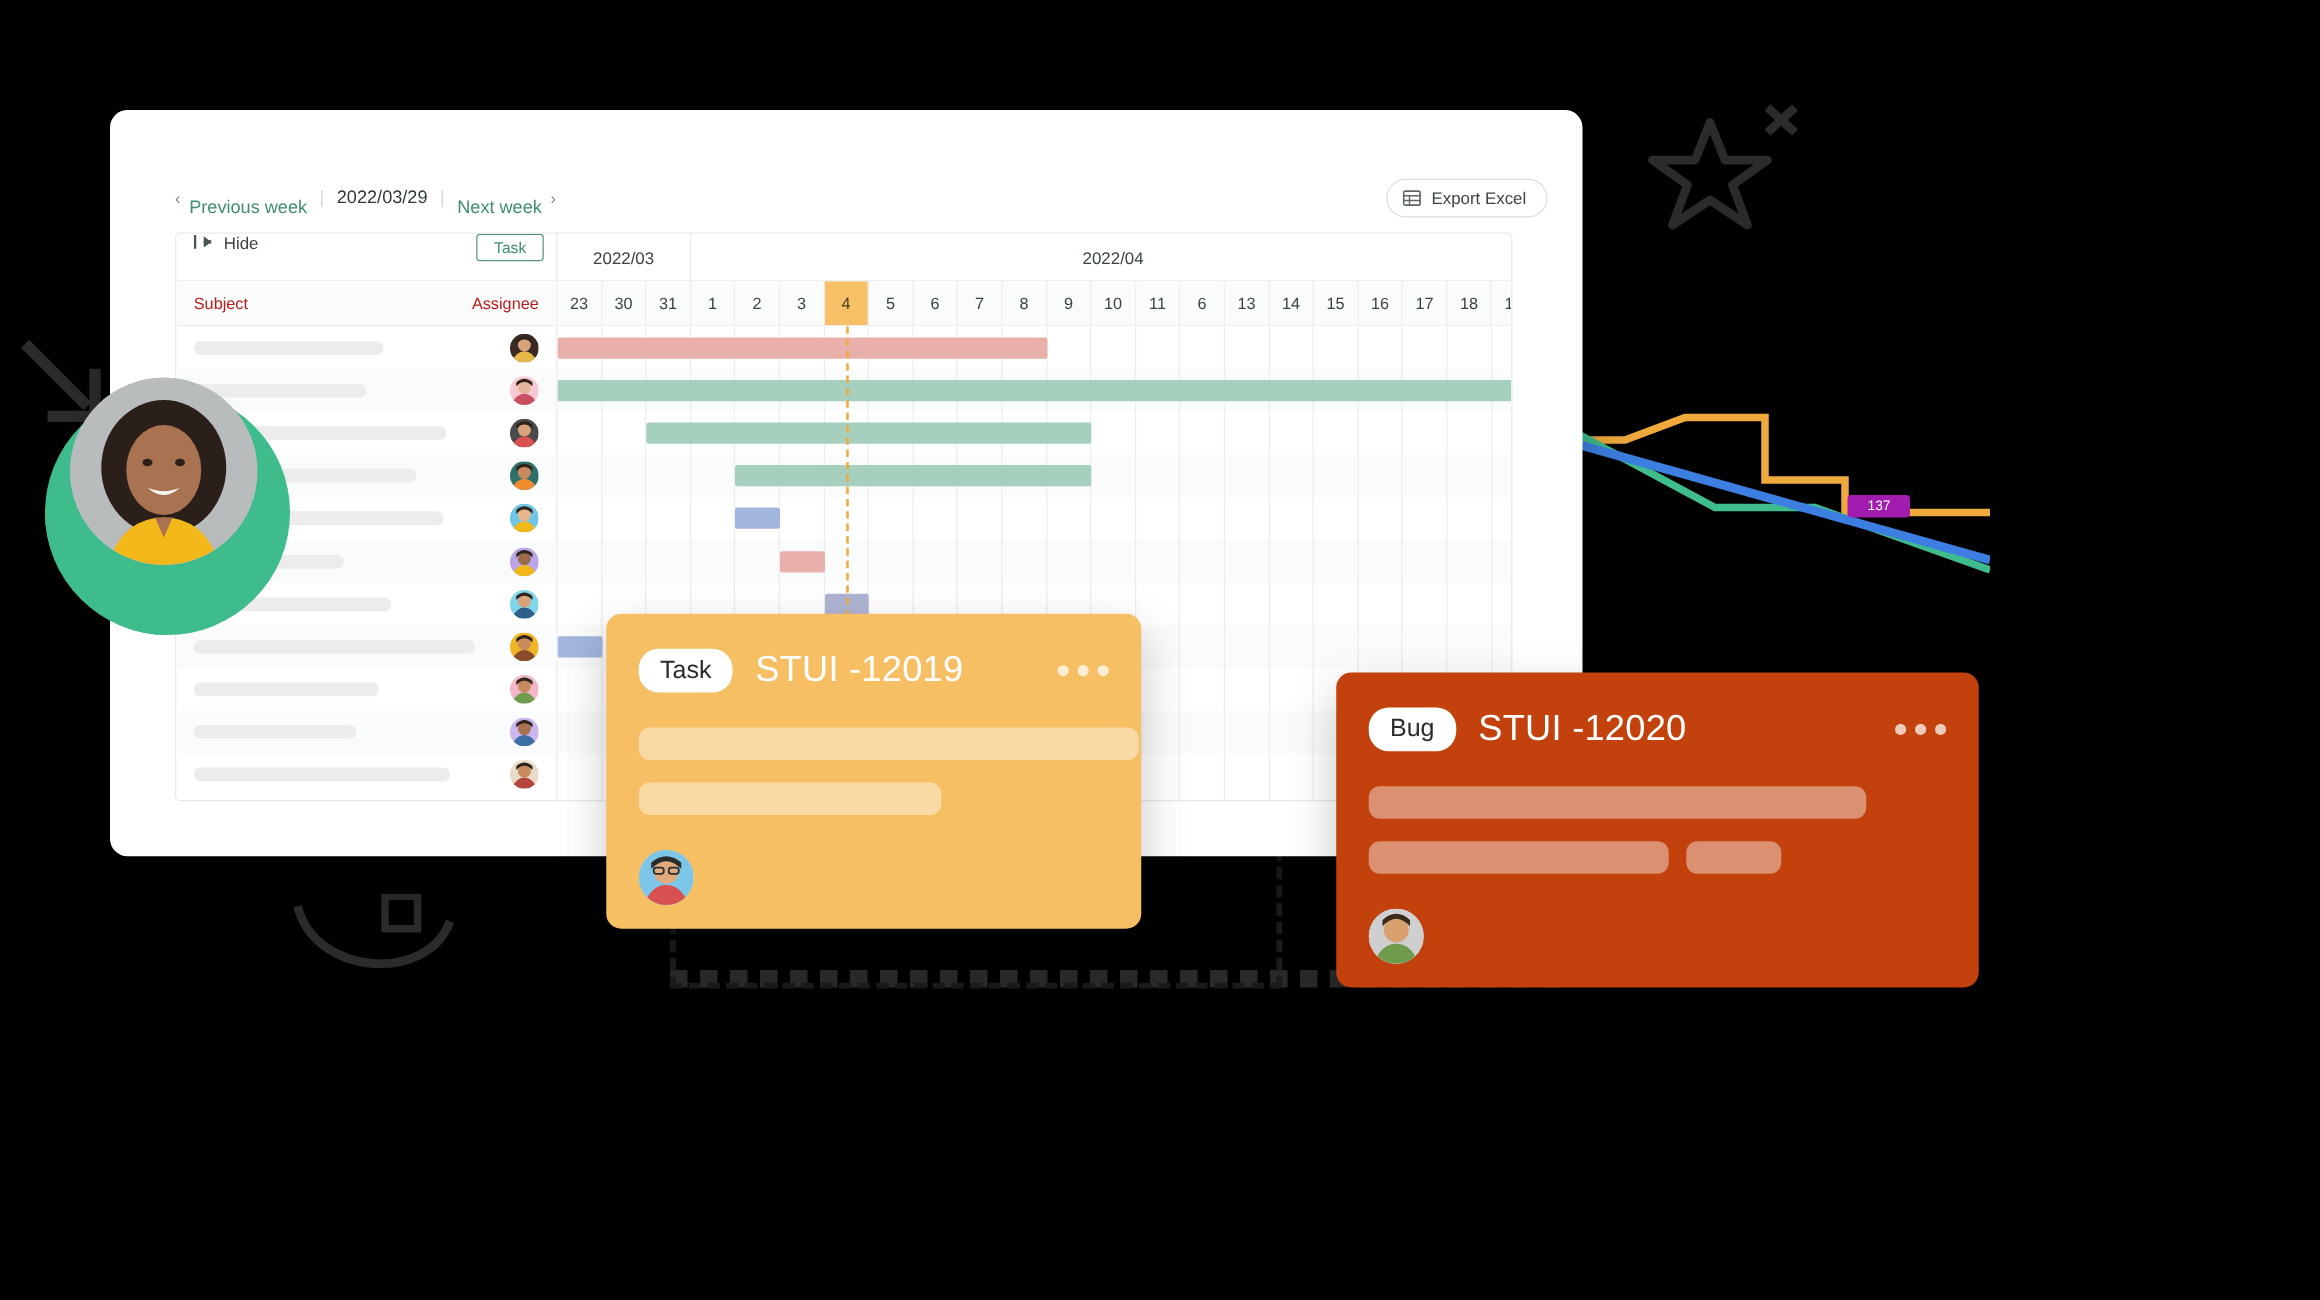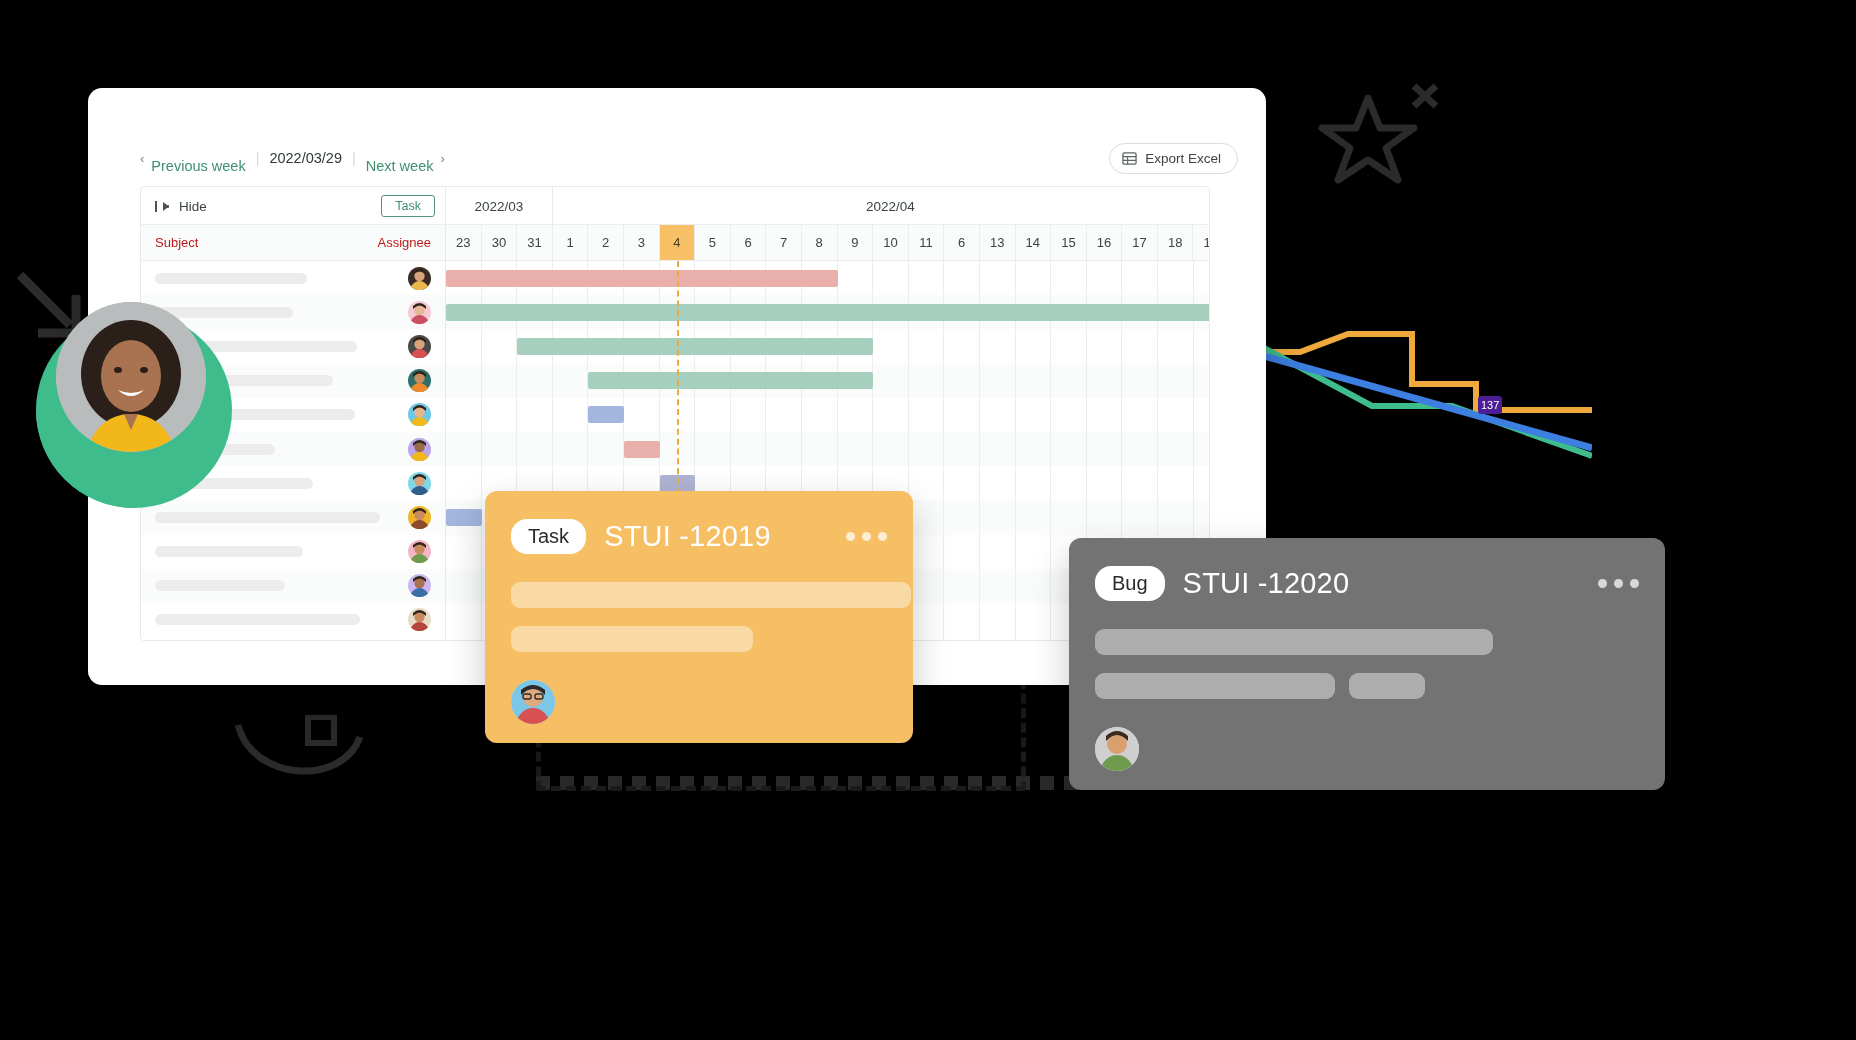--- a/index.html
+++ b/index.html
@@ -81,21 +81,21 @@
     overflow: hidden;
   }
   .g-head-row {
     display: flex; height: 38px;
     border-bottom: 1px solid #eceeed;
   }
   .g-left { width: 305px; flex: 0 0 305px; border-right: 1px solid #e7eae9; }
   .g-right { flex: 1; position: relative; overflow: hidden; }
 
   .hide-cell {
-    height: 38px; display: flex; align-items: center;
+    height: 38px; display: flex; align-items: flex-start;
     padding: 0 10px 0 14px; gap: 9px;
   }
   .collapse-icon { width: 15px; height: 13px; display: block; }
   .hide-label { font-size: 13.5px; color: #3b4440; }
   .edit-btn {
     margin-left: auto;
     border: 1px solid #57977a;
     color: #3f8f6e;
     background: #fff;
     border-radius: 3px;
@@ -181,22 +181,22 @@
     border-radius: 12px;
     box-shadow: 0 16px 38px rgba(0,0,0,0.22);
   }
   #task-card {
     left: 485px; top: 491px;
     width: 428px; height: 252px;
     background: #f7bf63;
   }
   #bug-card {
     left: 1069px; top: 538px;
-    width: 596px; height: 252px;
-    background: #737373;
+    width: 514px; height: 252px;
+    background: #c2410c;
   }
   .card-head {
     display: flex; align-items: center;
     padding: 28px 26px 0 26px;
     gap: 18px;
   }
   .type-pill {
     background: #ffffff;
     border-radius: 16px;
     padding: 6px 17px;
@@ -255,22 +255,22 @@
 <svg class="doodle" style="left:1310px; top:80px;" width="150" height="130" viewBox="0 0 150 130">
   <path d="M58 18 L70 48 L104 48 L76 68 L88 100 L58 80 L28 100 L40 68 L12 48 L46 48 Z" stroke="#2b2b2b" stroke-width="7" fill="none" stroke-linejoin="round"></path>
   <path d="M104 6 L126 26 M126 6 L104 26" stroke="#2b2b2b" stroke-width="7"></path>
 </svg>
 
 <svg class="doodle" style="left:1262px; top:330px;" width="330" height="130" viewBox="0 0 330 130">
   <path d="M2 22 L38 22 L86 4 L150 4 L150 54 L214 54 L214 80 L330 80" stroke="#f0a93c" stroke-width="6" fill="none"></path>
   <path d="M2 18 L110 76 L190 76 L330 126" stroke="#3fbc8c" stroke-width="6" fill="none"></path>
   <path d="M2 26 L330 118" stroke="#3c7fe0" stroke-width="7" fill="none"></path>
 </svg>
-<div class="doodle" style="left:1478px; top:396px; background:#4c1d95; color:#fff; font-size:11px;
-            padding:3px 3px; border-radius:3px;">137</div>
+<div class="doodle" style="left:1478px; top:396px; background:#a21caf; color:#fff; font-size:11px;
+            padding:3px 16px; border-radius:3px;">137</div>
 
 <svg class="doodle" style="left:232px; top:715px;" width="140" height="80" viewBox="0 0 140 80">
   <path d="M6 10 C 20 66, 110 72, 128 22" stroke="#2b2b2b" stroke-width="7" fill="none"></path>
   <rect x="76" y="2" width="26" height="26" stroke="#2b2b2b" stroke-width="6" fill="none"></rect>
 </svg>
 
 <div class="pixel-row" style="left:536px; top:776px;">
   <i></i>
     <i></i>
     <i></i>

